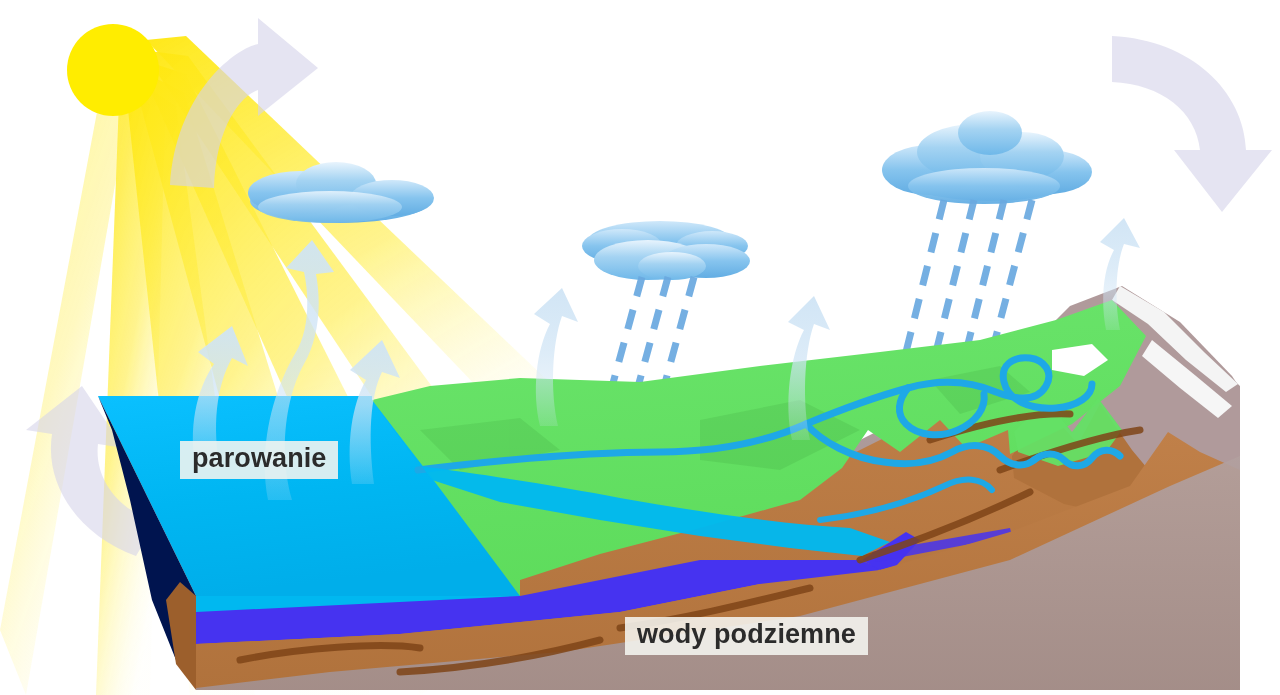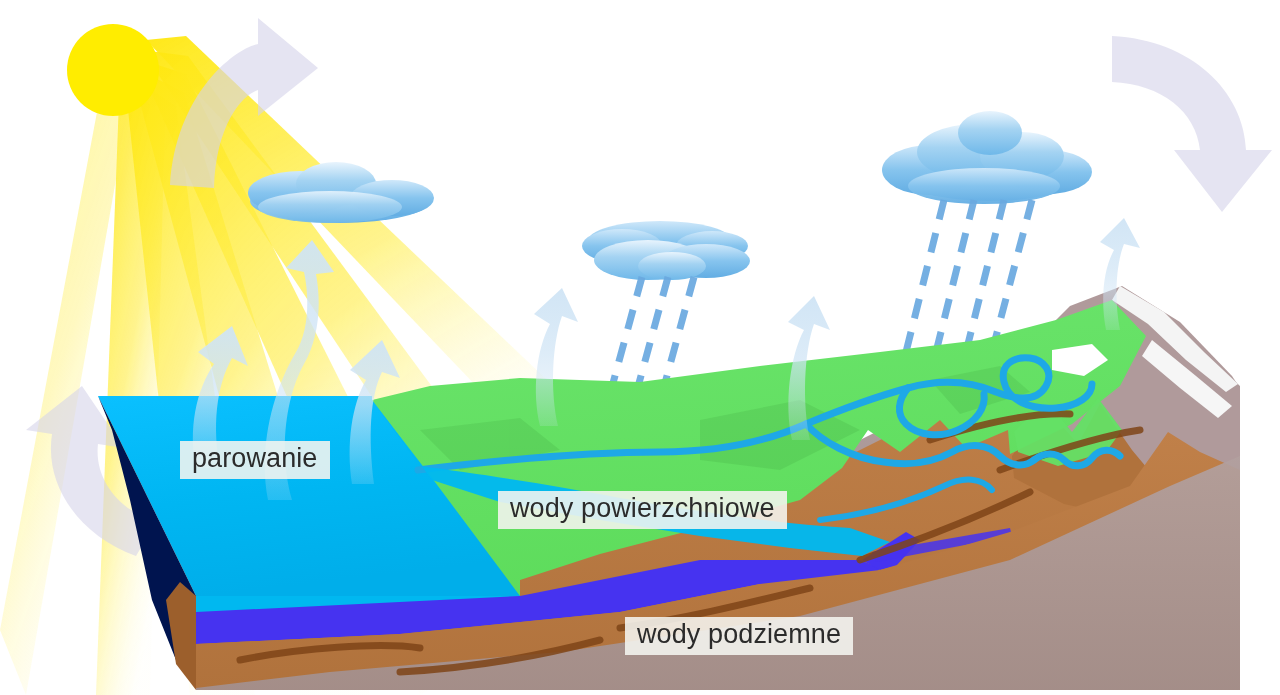--- a/index.html
+++ b/index.html
@@ -15,20 +15,21 @@
   .diagram-label{
     position:absolute;
     font-family:"Liberation Sans","DejaVu Sans",sans-serif;
     font-size:27px;
     color:#2b2b2b;
     background:rgba(245,245,240,0.88);
     padding:2px 12px 4px 12px;
     white-space:nowrap;
     line-height:1.18;
     letter-spacing:0.1px;
+    font-weight:bold;
   }
   #label-parowanie{left:180px;top:441px;}
   #label-powierzchniowe{left:498px;top:491px;}
   #label-podziemne{left:625px;top:617px;}
 </style>
 </head>
 <body>
 
 <div id="stage">
 
@@ -249,17 +250,16 @@
                L 814,324 C 804,352 802,404 810,440 Z" fill="url(#gVapor)"></path>
 
       <path d="M 1106,330 C 1100,298 1104,268 1114,250 L 1100,242 L 1124,218
                L 1140,248 L 1124,244 C 1116,264 1114,300 1120,330 Z" fill="url(#gVapor)"></path>
     </g>
 
   </svg>
 
   <div class="diagram-label" id="label-parowanie">parowanie</div>
 
-  <div class="diagram-label" id="label-powierzchniowe">wody powierzchniowe</div>
 
   <div class="diagram-label" id="label-podziemne">wody podziemne</div>
 
 </div>
 
 </body></html>

